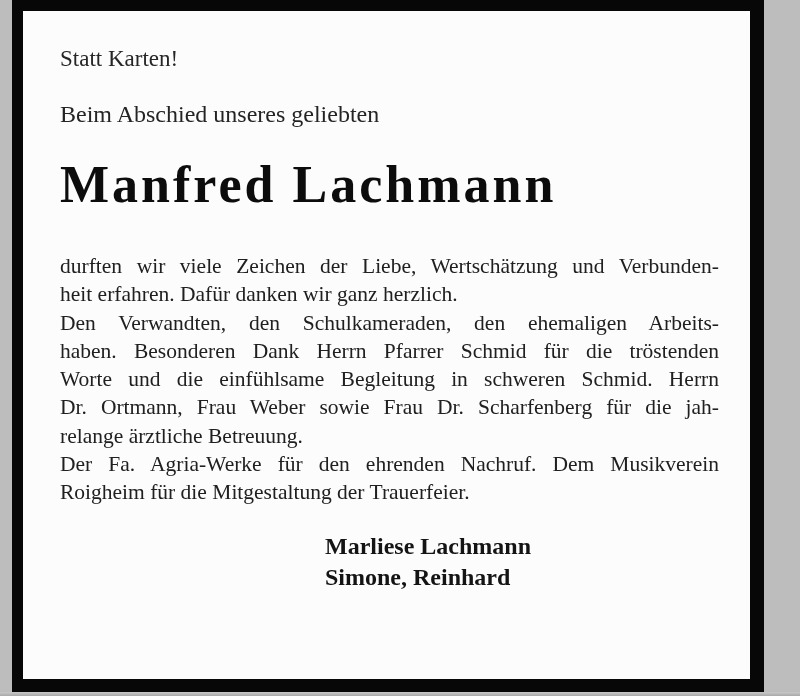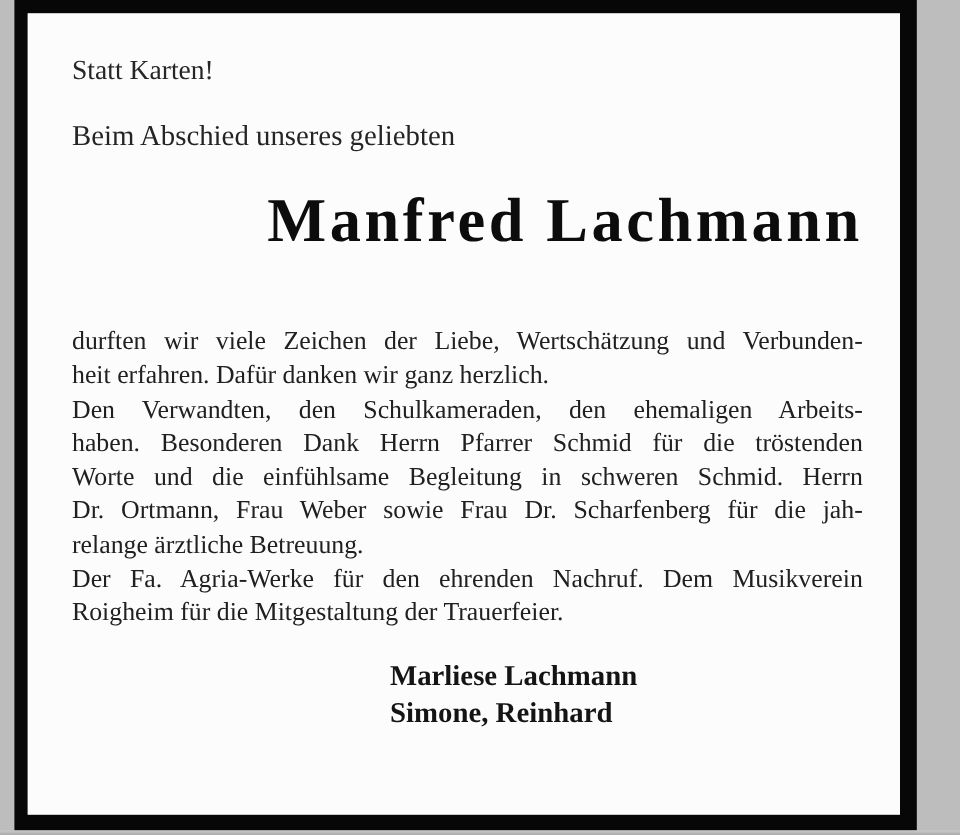--- a/index.html
+++ b/index.html
@@ -55,26 +55,26 @@
     line-height: 30px;
     color: #242424;
   }
 
   .deceased-name {
     margin-top: 27px;
     font-size: 52px;
     line-height: 57px;
     font-weight: bold;
     letter-spacing: 3px;
-    text-align: right;
+    text-align: left;
     color: #0c0c0c;
   }
 
   .body-text {
-    margin-top: 57px;
+    margin-top: 39px;
     font-size: 21.5px;
     line-height: 28.3px;
     color: #202020;
   }
 
   .body-line { text-align: justify; }
   .body-line.full { text-align-last: justify; }
   .body-line.end  { text-align-last: left; }
 
   .signature-block {

